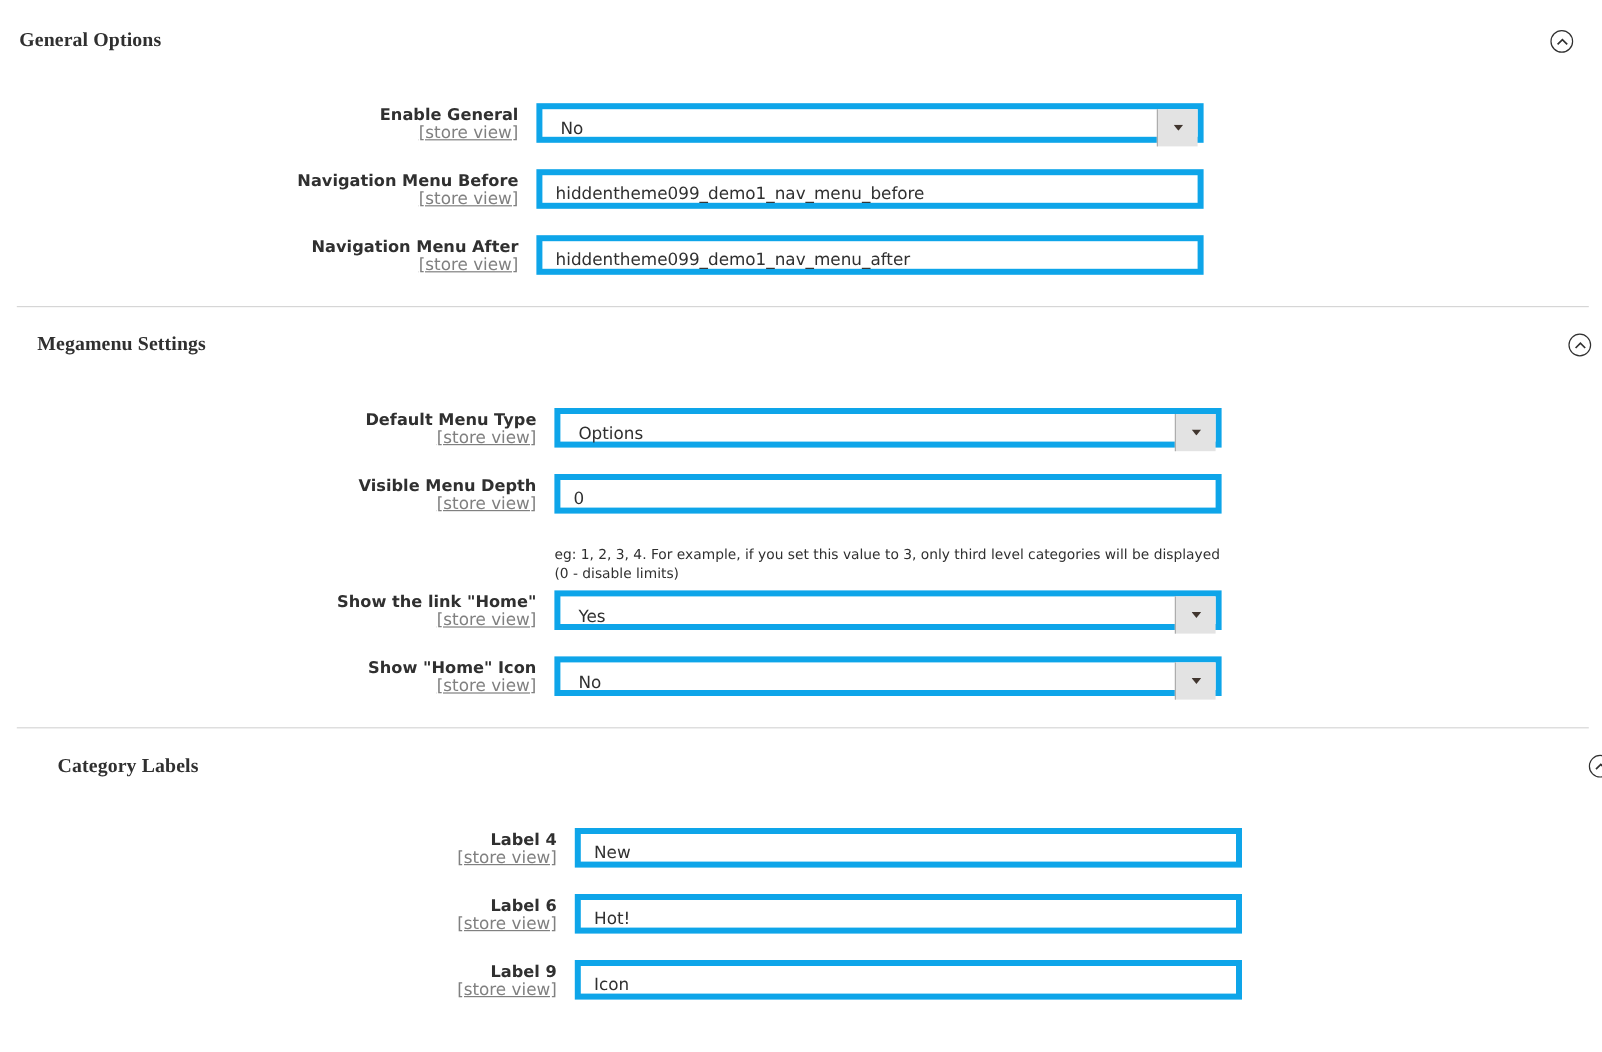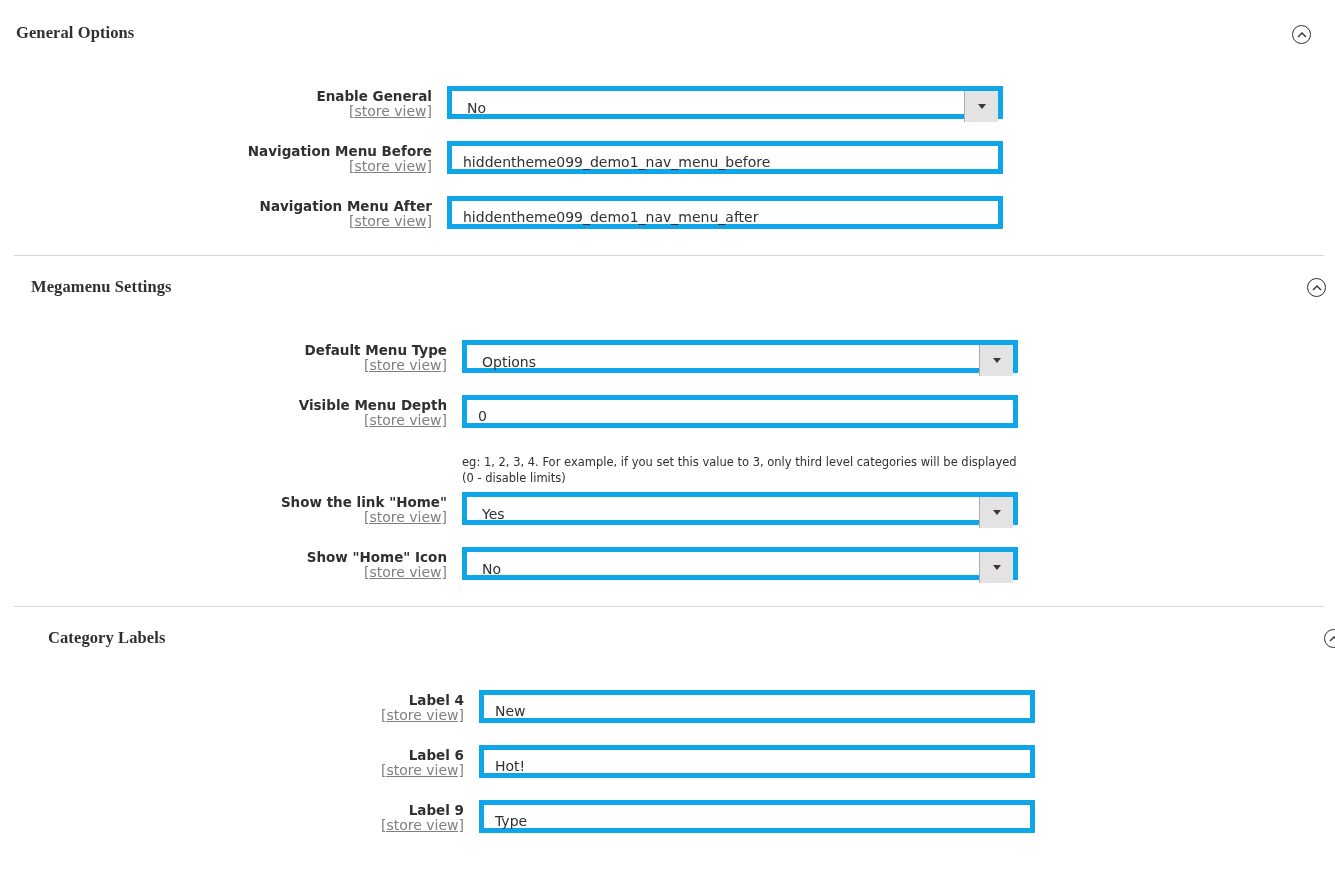--- a/index.html
+++ b/index.html
@@ -204,16 +204,16 @@
       <span class="value">Hot!</span>
     </div>
   </div>
 
   <div class="row" style="top:193px;">
     <div class="label-col">
       <span class="field-label">Label 9</span>
       <span class="scope">[store view]</span>
     </div>
     <div class="control text">
-      <span class="value">Type</span>
+      <span class="value">Icon</span>
     </div>
   </div>
 </div>
 
 </body></html>

